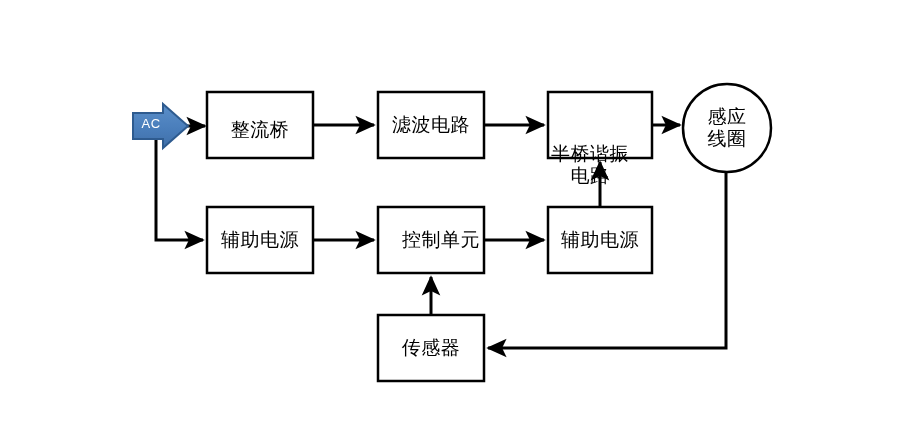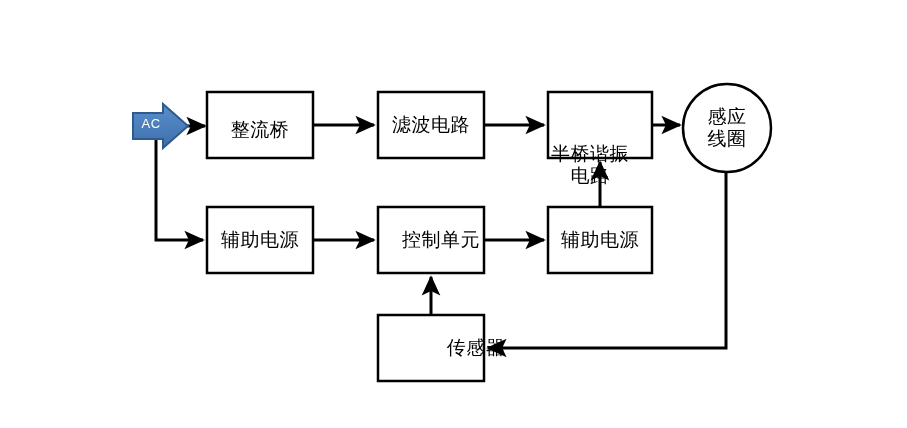--- a/index.html
+++ b/index.html
@@ -113,17 +113,17 @@
 
   <div class="node-label" style="left:207px; top:207px; width:106px; height:66px;">辅助电源</div>
 
   <div class="node-label" style="left:683px; top:84px; width:88px; height:88px;">感应
 线圈</div>
 
   <div class="node-label" style="left:378px; top:207px; width:126px; height:66px;">控制单元</div>
 
   <div class="node-label" style="left:548px; top:207px; width:104px; height:66px;">辅助电源</div>
 
-  <div class="node-label" style="left:378px; top:315px; width:106px; height:66px;padding-left:45px;">传感器</div>
+  <div class="node-label" style="left:378px; top:315px; width:106px; height:66px;">传感器</div>
 
   <div class="ac-label" style="left:134px; top:116px; width:34px;">AC</div>
 
 </div>
 
 </body></html>

